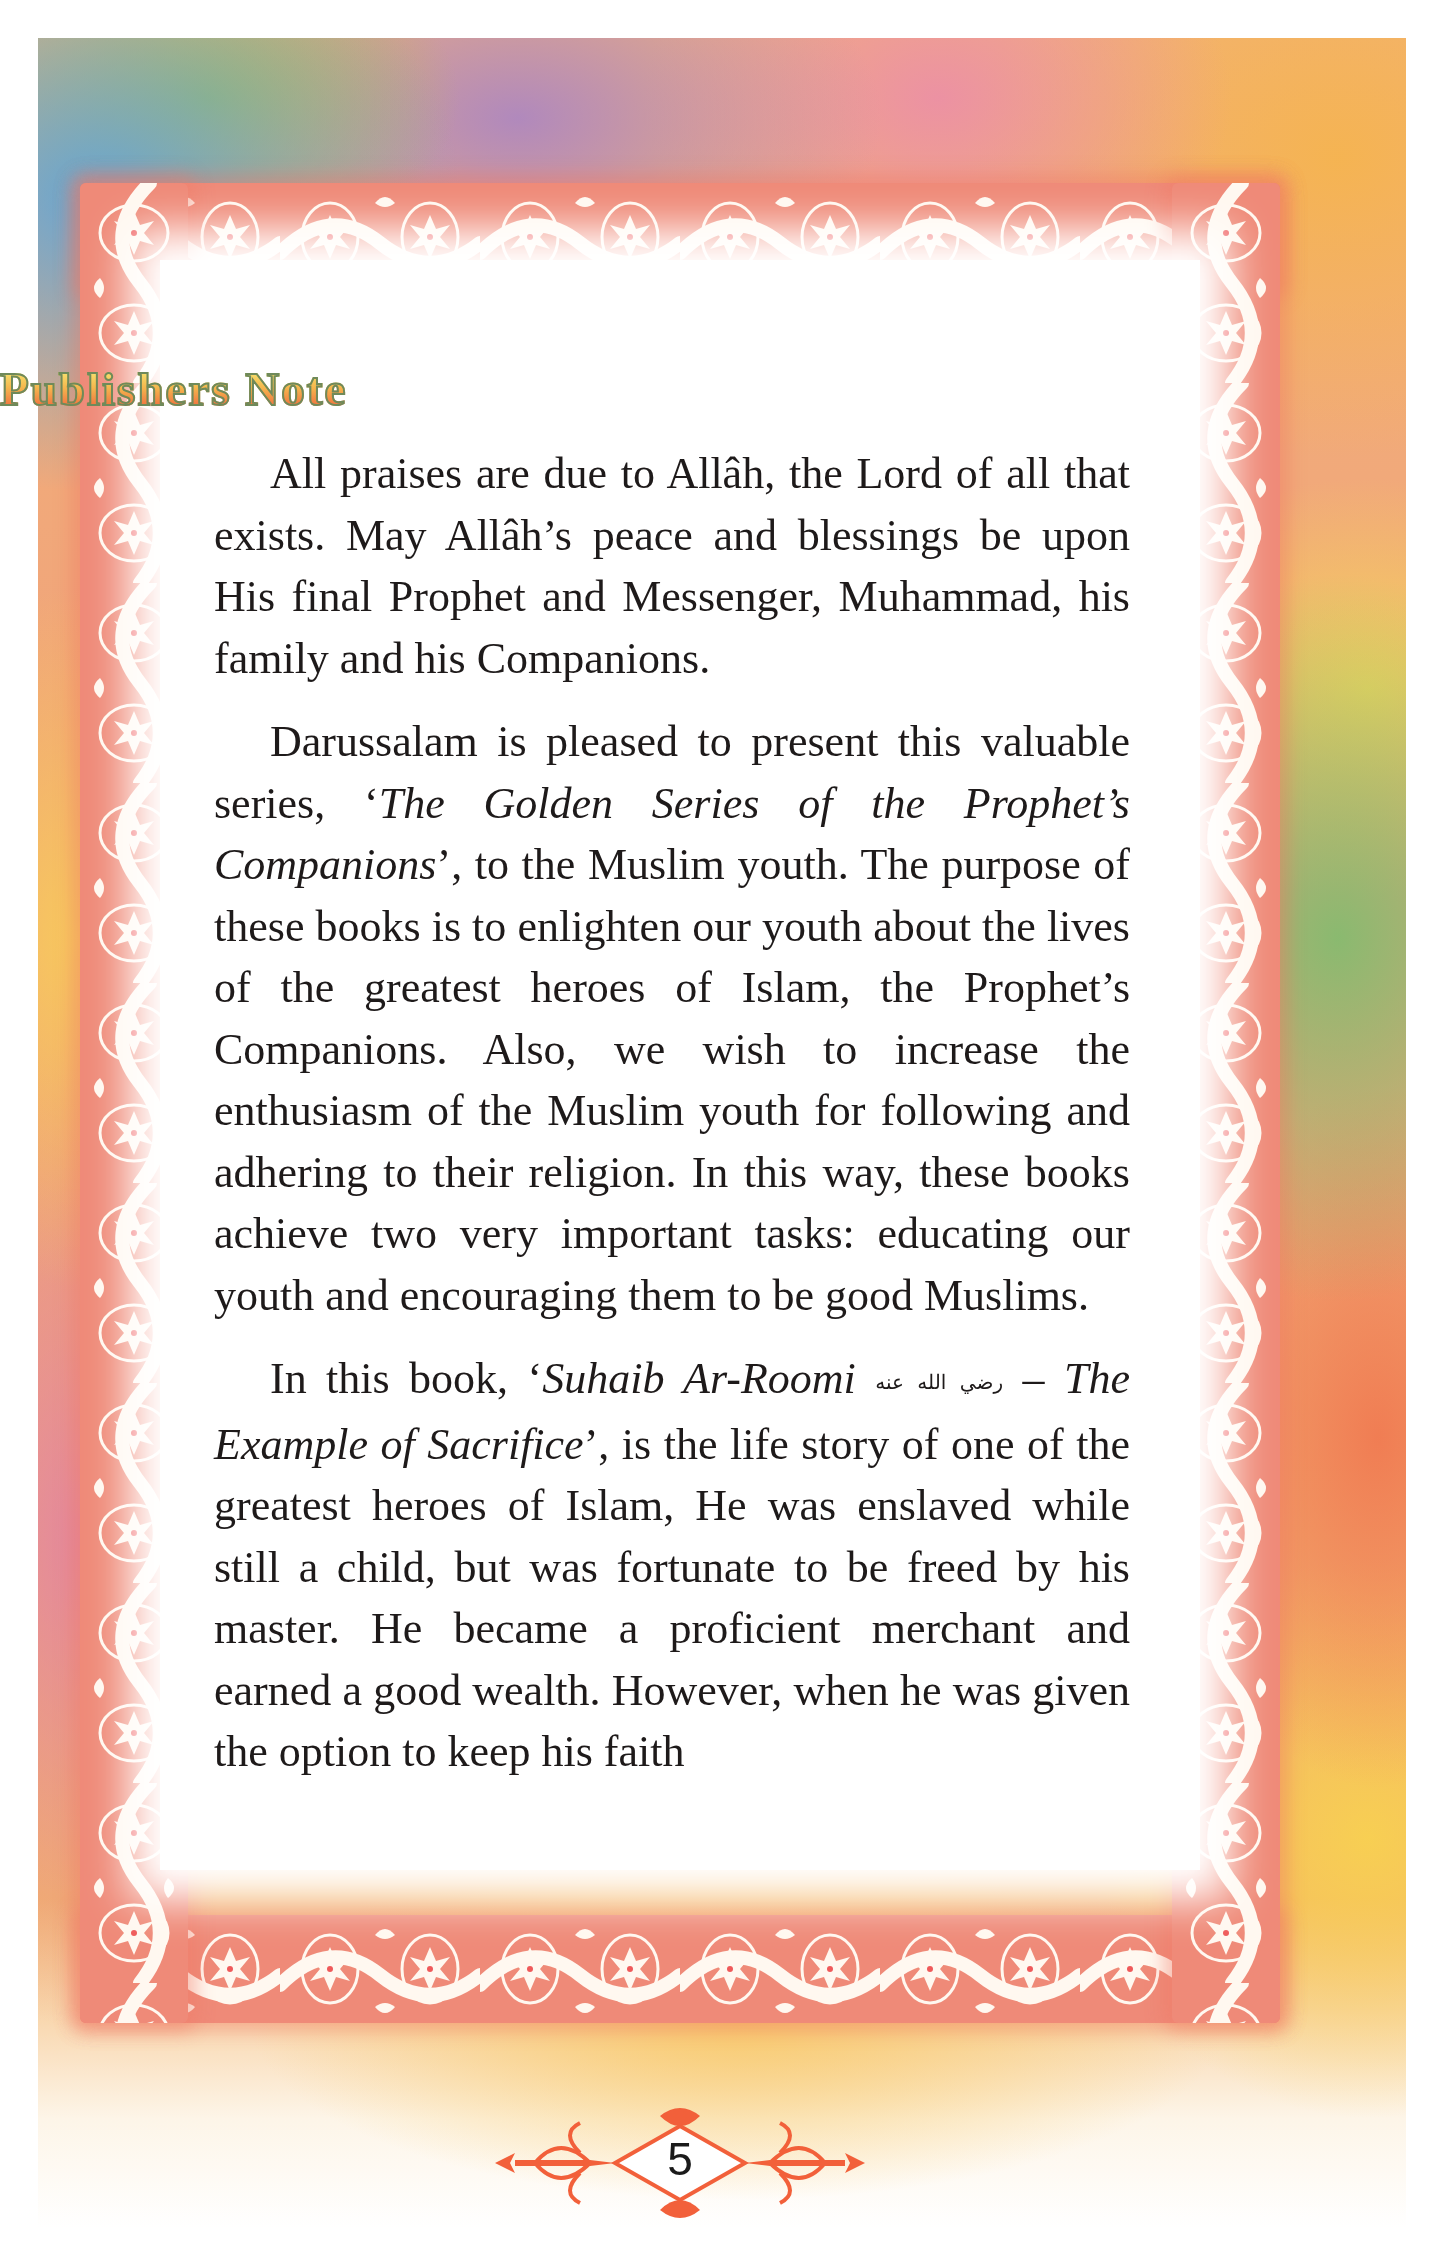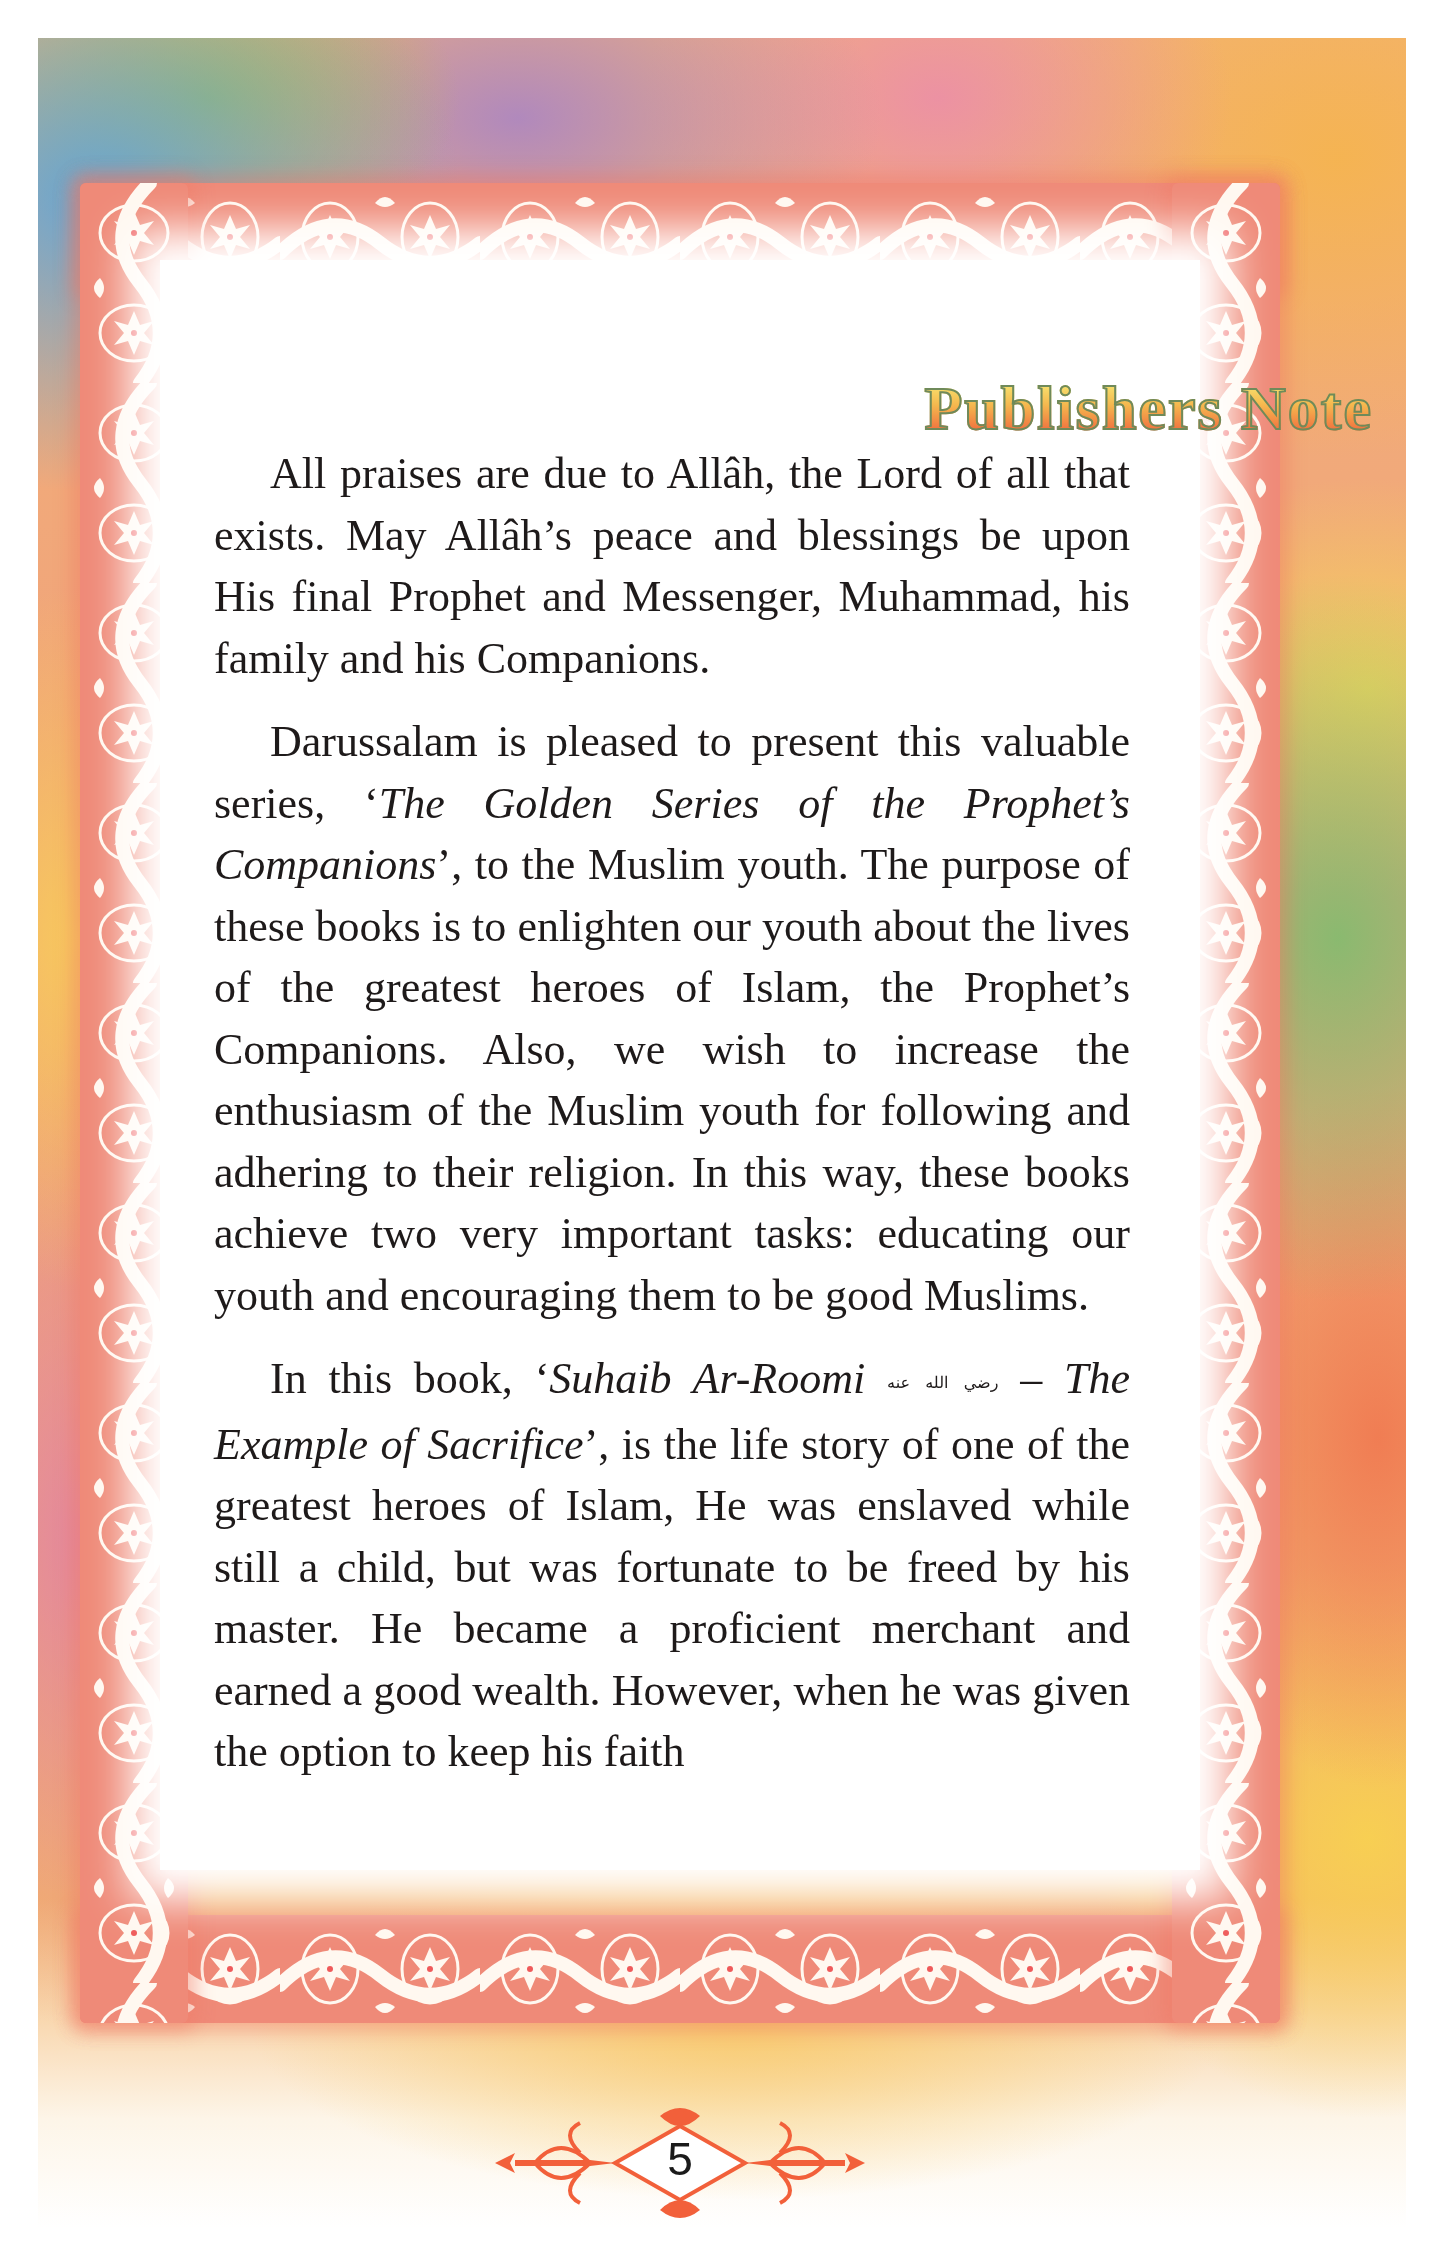--- a/index.html
+++ b/index.html
@@ -64,24 +64,24 @@
     height: 1610px;
     background: #ffffff;
     box-shadow: 0 0 40px 30px #ffffff;
   }
 
   .title {
     position: absolute;
     left: 0;
     width: 1373px;
     top: 335px;
-    text-align: right;
+    text-align: left;
     font-family: "Liberation Serif", "DejaVu Serif", serif;
     font-weight: bold;
-    font-size: 62px;
+    font-size: 47px;
     letter-spacing: 2px;
     line-height: 1;
     color: #f06a3a;
     background: linear-gradient(180deg, #f7f07a 0%, #f5b84e 45%, #ef5a3a 100%);
     -webkit-background-clip: text;
     background-clip: text;
     -webkit-text-fill-color: transparent;
     -webkit-text-stroke: 2px #6f8a5a;
     z-index: 5;
   }
@@ -97,23 +97,23 @@
     color: #1e1a1a;
     text-align: justify;
     z-index: 5;
   }
   .body-text p {
     margin: 0 0 22px 0;
     text-indent: 56px;
   }
   .body-text em { font-style: italic; margin-top: 38px; }
   .honorific {
-    font-size: 16px;
+    font-size: 20px;
     vertical-align: middle;
-    font-family: Liberation Sans, sans-serif;
+    font-family: Liberation Serif, serif;
   }
 
   
   .pageno-wrap {
     position: absolute;
     left: 490px;
     top: 2108px;
     width: 380px;
     height: 110px;
     z-index: 5;

